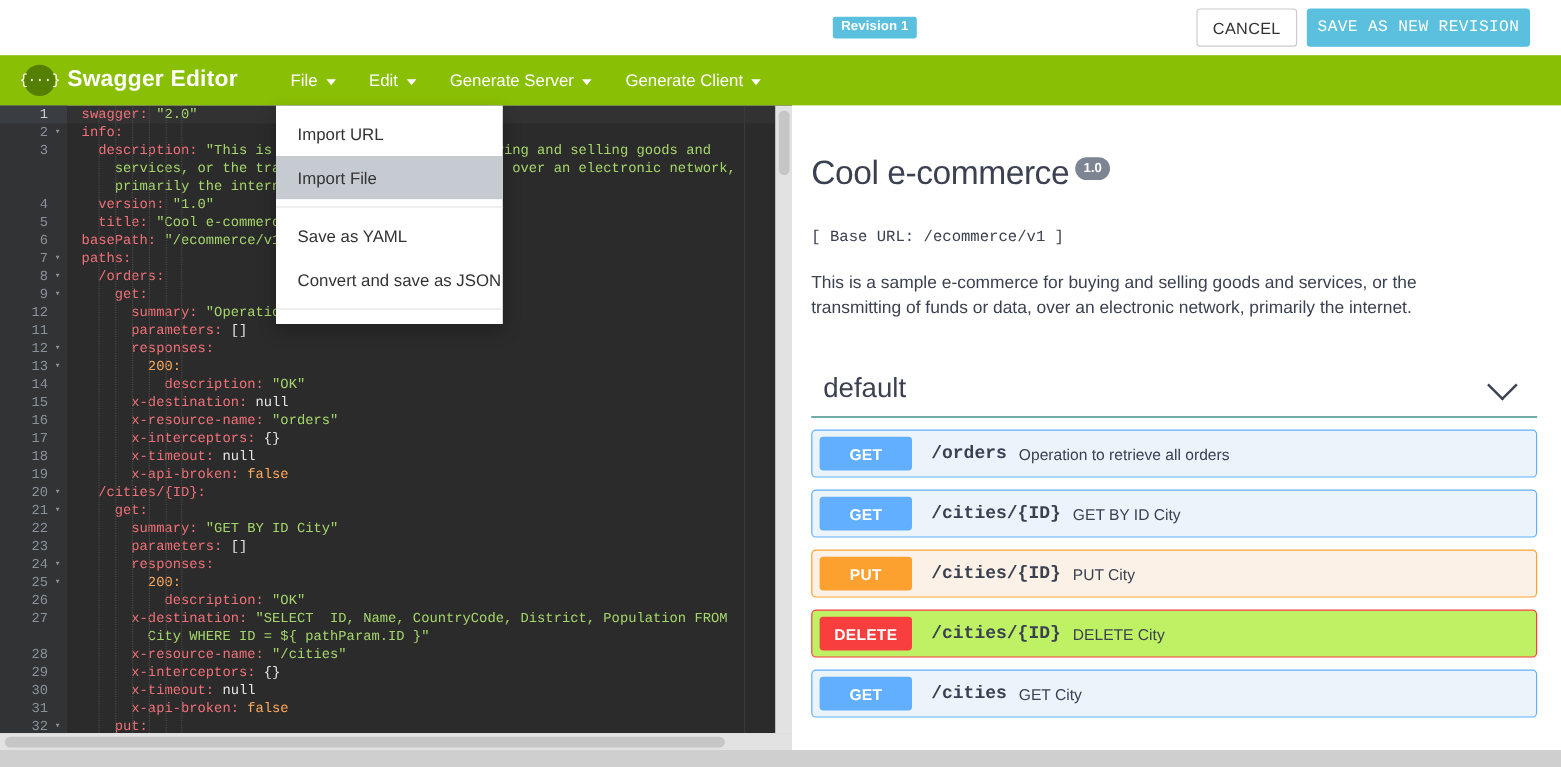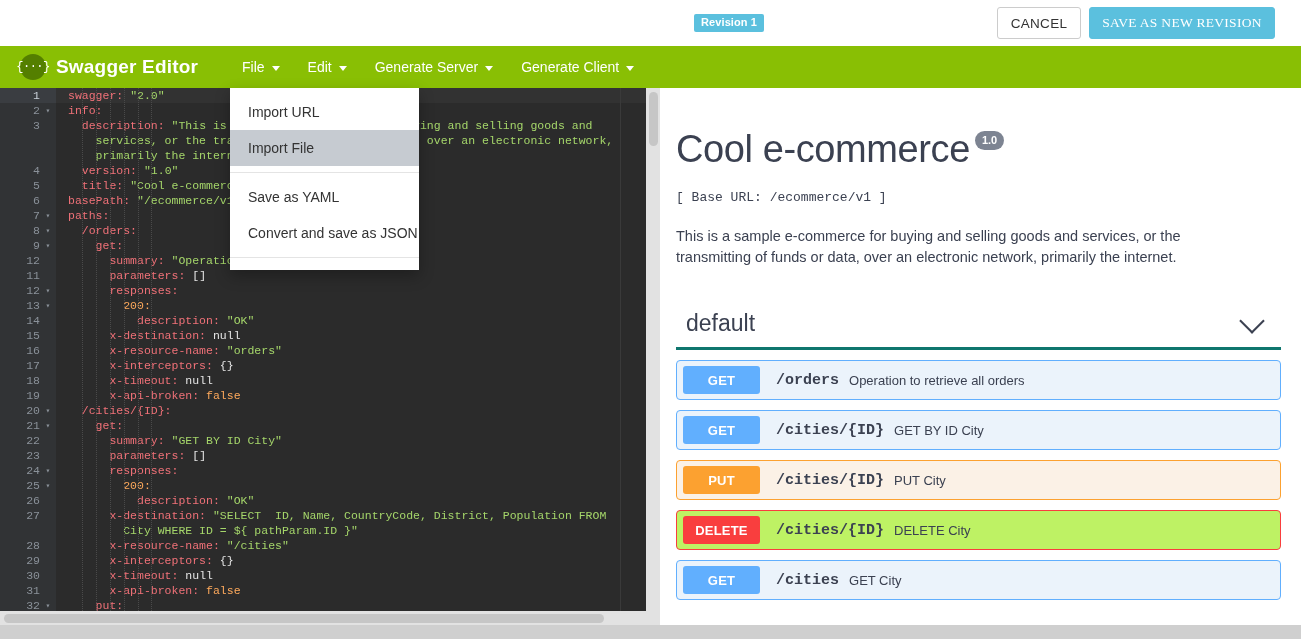--- a/index.html
+++ b/index.html
@@ -52,21 +52,21 @@
     position: absolute;
     left: 1089px; top: 7px;
     width: 186px; height: 32px;
     background: #5bc0de;
     border: 1px solid #5bc0de;
     border-radius: 3px;
     color: #ffffff;
     font-size: 13.5px;
     letter-spacing: 0.3px;
     cursor: pointer;
-    font-family: Liberation Serif, serif;
+    font-family: Liberation Mono, monospace;
     padding: 0;
   }
 
   
   #navbar {
     position: absolute;
     left: 0; top: 46px;
     width: 1301px; height: 42px;
     background: #89bf04;
   }
@@ -219,21 +219,21 @@
     background: #ffffff;
     overflow: hidden;
   }
   #api-title-row {
     position: absolute;
     left: 16px; top: 42px;
     display: flex;
     align-items: flex-start;
   }
   #api-title {
-    font-size: 38px;
+    font-size: 28px;
     color: #3b4151;
     font-weight: normal;
     letter-spacing: -0.4px;
     line-height: 1;
   }
   #api-version-badge {
     background: #7d8492;
     color: #ffffff;
     font-size: 11px;
     font-weight: bold;
@@ -262,21 +262,21 @@
   #tag-section {
     position: absolute;
     left: 16px; top: 222px;
     width: 605px;
   }
   #tag-header {
     display: flex;
     align-items: center;
     justify-content: space-between;
     padding: 0 10px 10px 10px;
-    border-bottom: 3px solid #0f766e;
+    border-bottom: 1px solid #0f766e;
     cursor: pointer;
   }
   #tag-name {
     font-size: 23px;
     color: #3b4151;
   }
   .chevron {
     width: 16px; height: 16px;
     border-right: 2px solid #3b4151;
     border-bottom: 2px solid #3b4151;

